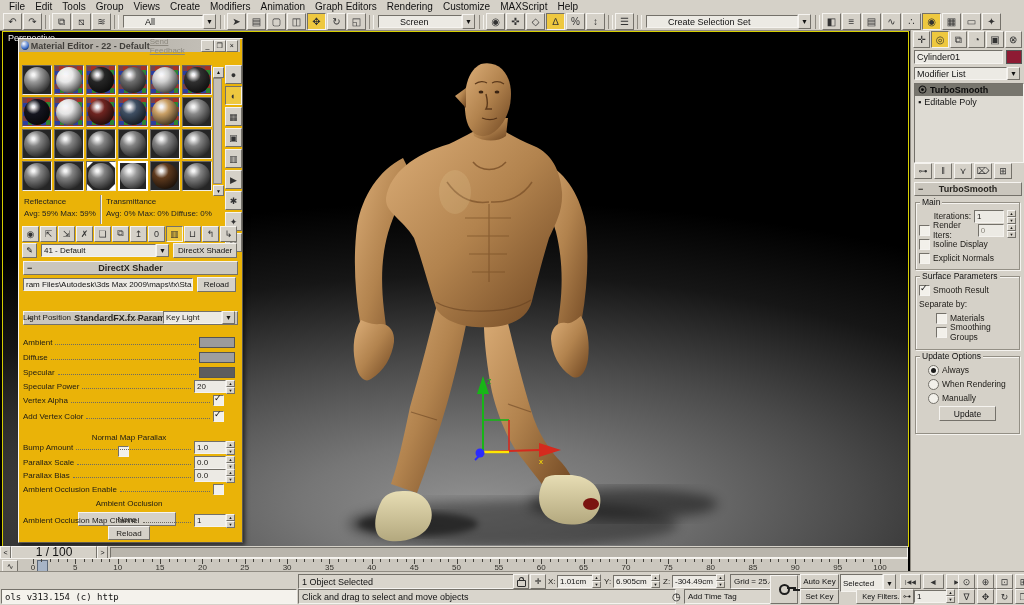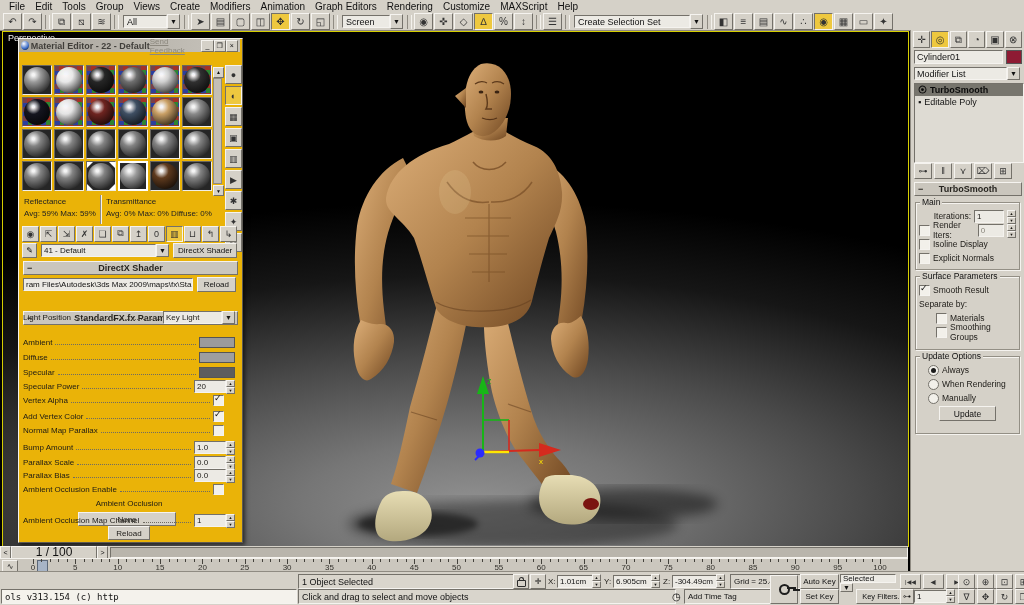--- a/index.html
+++ b/index.html
@@ -13,21 +13,21 @@
        border:1px solid;border-color:#f5f3ef #74716a #74716a #f5f3ef;background:#d5d1c8;}
   .btn.active{background:#eec83f;border-color:#74716a #f5f3ef #f5f3ef #74716a;}
   .icon16{width:17px;height:15px;font-size:10px;margin-right:1px;color:#333;}
   .sep{display:inline-block;width:3px;height:14px;margin:0 2px;border-left:1px solid #8f8b82;border-right:1px solid #f3f1ec;}
   
   #menubar{left:0;top:0;width:1024px;height:13px;display:flex;align-items:center;padding-left:4px;font-size:10px;}
   #menubar span{padding:0 5px;}
   
   #toolbar{left:0;top:13px;width:1024px;height:17px;display:flex;align-items:center;padding-left:3px;border-bottom:1px solid #8f8b82;}
   .tb-dd{height:13px;display:inline-flex;align-items:center;font-size:9px;margin:0 2px;}
-  .tb-dd .fld{padding:0 3px;height:11px;display:flex;align-items:center;background:#eceae4;border:1px solid;border-color:#74716a #f5f3ef #f5f3ef #74716a;}
+  .tb-dd .fld{padding:0 21px;height:11px;display:flex;align-items:center;background:#eceae4;border:1px solid;border-color:#74716a #f5f3ef #f5f3ef #74716a;}
   .tb-dd .arw{width:11px;height:13px;font-size:7px;}
   
   #viewport{left:2px;top:31px;width:905px;height:514px;border:1px solid #d6ce00;
     background:radial-gradient(95% 62% at 52% 92%, #909090 0%, #767676 20%, #4a4a4a 45%, #161616 72%, #000 95%);}
   #vp-label{left:8px;top:33px;color:#eee;font-size:9px;}
   
   #me{left:18px;top:38px;width:223px;height:503px;background:#eab308;border:1px solid;border-color:#f5f3ef #5d5a54 #5d5a54 #f5f3ef;box-shadow:2px 2px 4px rgba(0,0,0,.6);}
   #me-title{left:0;top:0;width:221px;height:13px;background:linear-gradient(90deg,#a9a59d,#c7c3bb);display:flex;align-items:center;padding:0 2px;box-sizing:border-box;}
   #me-title .t{font-weight:bold;color:#403e3a;font-size:9px;flex:0 0 auto;margin-left:2px;}
   #me-title .fb{color:#8d897f;font-size:8px;text-decoration:underline;margin-left:auto;margin-right:4px;}
@@ -439,21 +439,21 @@
           <span class="cb on"></span>
         </span>
       </div>
       <div class="row" style="top: 371px;">
         <span>Add Vertex Color</span>
         <span class="leader"></span>
         <span style="width: 22px; display: flex; flex: 0 0 auto;">
           <span class="cb on"></span>
         </span>
       </div>
-      <div class="row" style="top: 385px;">
+      <div class="row" style="top: 394px; flex-direction: column;">
         <span>Normal Map Parallax</span>
         <span class="leader"></span>
         <span style="width: 22px; display: flex; flex: 0 0 auto;">
           <span class="cb"></span>
         </span>
       </div>
       <div class="row" style="top: 402px;">
         <span>Bump Amount</span>
         <span class="leader"></span>
         <div class="numfld" style="width: 26px; flex: 0 0 auto;">1.0</div>
@@ -775,21 +775,21 @@
       <span>▼</span>
     </span>
   <div class="statfld" style="left:730px;top:2px;width:70px;font-size:8px;">Grid = 25.4cm</div>
   <span style="position:absolute;left:672px;top:19px;font-size:10px;">◷</span>
   <div class="statfld" style="left:684px;top:17px;width:80px;font-size:8px;">Add Time Tag</div>
   <span class="btn" style="position:absolute;left:770px;top:3px;width:26px;height:27px;">
       <span class="keyicon"></span>
     </span>
   <span class="btn" style="position:absolute;left:800px;top:2px;width:37px;height:13px;font-size:8px;">Auto Key</span>
   <span class="btn" style="position:absolute;left:800px;top:17px;width:37px;height:13px;font-size:8px;">Set Key</span>
-  <div class="ddown" style="position:absolute;left:840px;top:2px;width:56px;height:18px;flex-direction:column;">
+  <div class="ddown" style="position:absolute;left:840px;top:2px;width:56px;height:18px;">
     <div class="fld">Selected</div>
     <div class="btn arw">▼</div>
   </div>
   <span style="position:absolute;left:841px;top:18px;"><span class="redline"></span></span>
   <span class="btn" style="position:absolute;left:856px;top:17px;width:52px;height:13px;font-size:7.5px;">Key Filters...</span>
   <div id="playback" style="position:absolute;left:900px;top:2px;display:flex;gap:1px;">
       <span class="btn icon16" style="height: 13px; min-width: 13px; padding: 0px 1px; font-size: 6px;">|◀◀</span>
       <span class="btn icon16" style="height: 13px; min-width: 13px; padding: 0px 1px; font-size: 6px;">◀|</span>
       <span class="btn icon16" style="height: 13px; min-width: 13px; padding: 0px 1px; font-size: 6px;">▶</span>
       <span class="btn icon16" style="height: 13px; min-width: 13px; padding: 0px 1px; font-size: 6px;">|▶</span>

